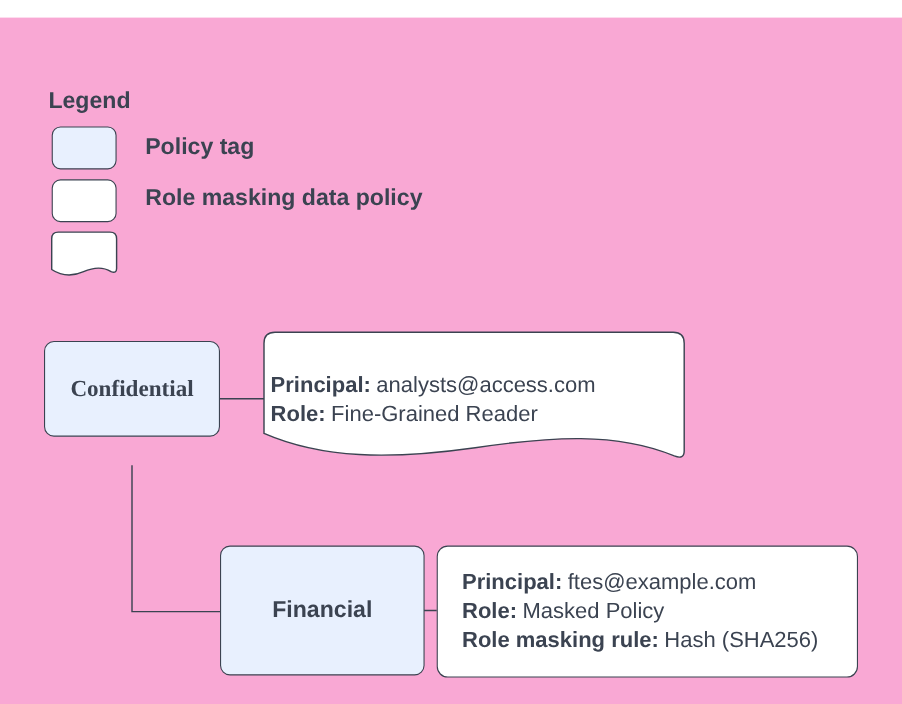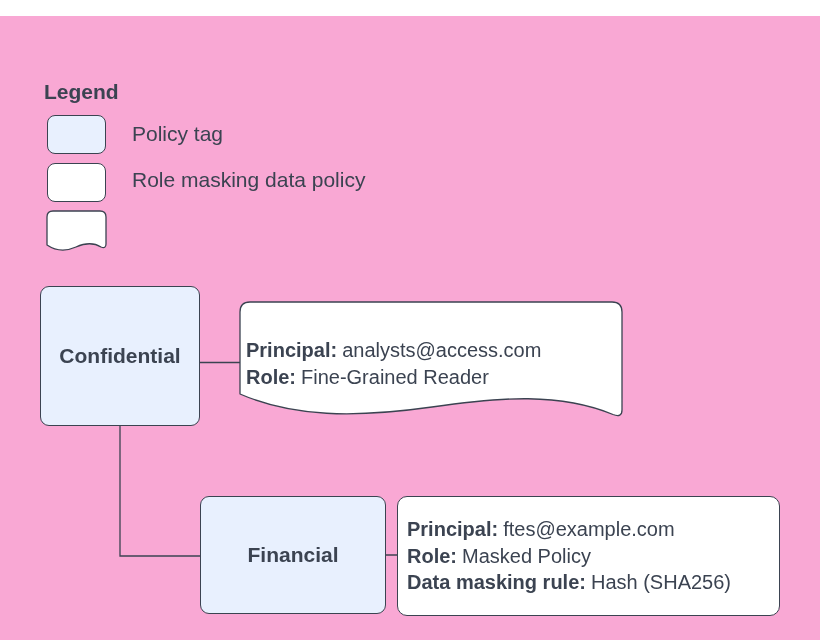--- a/index.html
+++ b/index.html
@@ -35,59 +35,59 @@
     width: 59px; height: 39px;
     border: 1.4px solid #3b4351;
     border-radius: 8px;
   }
   .swatch-blue { top: 99px; background: #e8f0fe; }
   .swatch-white { top: 147px; background: #ffffff; }
   .legend-label {
     position: absolute;
     left: 132px;
     font-size: 21px;
-    font-weight: normal;
+    font-weight: bold;
     line-height: 25px;
     white-space: nowrap;
   }
   .legend-label.l1 { top: 105px; }
   .legend-label.l2 { top: 151px; }
   .legend-label.l3 { top: 200px; }
   .node {
     position: absolute;
     background: #e8f0fe;
     border: 1.4px solid #3b4351;
     border-radius: 9px;
     display: flex;
     align-items: center;
     justify-content: center;
     font-size: 21px;
     font-weight: bold;
     text-align: center;
   }
-  .node-confidential { left: 40px; top: 270px; width: 160px; height: 140px; }
+  .node-confidential { left: 40px; top: 294px; width: 160px; height: 87px; font-family: Liberation Serif, serif; }
   .node-financial    { left: 200px; top: 480px; width: 186px; height: 118px; }
   .doc-text {
     position: absolute;
     left: 246px; top: 321px;
     font-size: 20px;
     line-height: 27px;
     white-space: nowrap;
   }
   .policy-box {
     position: absolute;
     left: 397px; top: 480px;
     width: 383px; height: 120px;
     background: #ffffff;
     border: 1.4px solid #3b4351;
     border-radius: 10px;
     display: flex;
     flex-direction: column;
     justify-content: center;
-    padding-left: 9px;
+    padding-left: 22px;
     font-size: 20px;
     line-height: 26.5px;
     white-space: nowrap;
   }
   .kv b { margin-right: 5px; }
 </style>
 </head>
 <body>
 
 <div class="canvas">
@@ -133,17 +133,17 @@
   </div>
 
   <div class="policy-box">
     <div class="kv">
       <b>Principal:</b><span>ftes@example.com</span>
     </div>
     <div class="kv">
       <b>Role:</b><span>Masked Policy</span>
     </div>
     <div class="kv">
-      <b>Data masking rule:</b><span>Hash (SHA256)</span>
+      <b>Role masking rule:</b><span>Hash (SHA256)</span>
     </div>
   </div>
 
 </div>
 
 </body></html>

